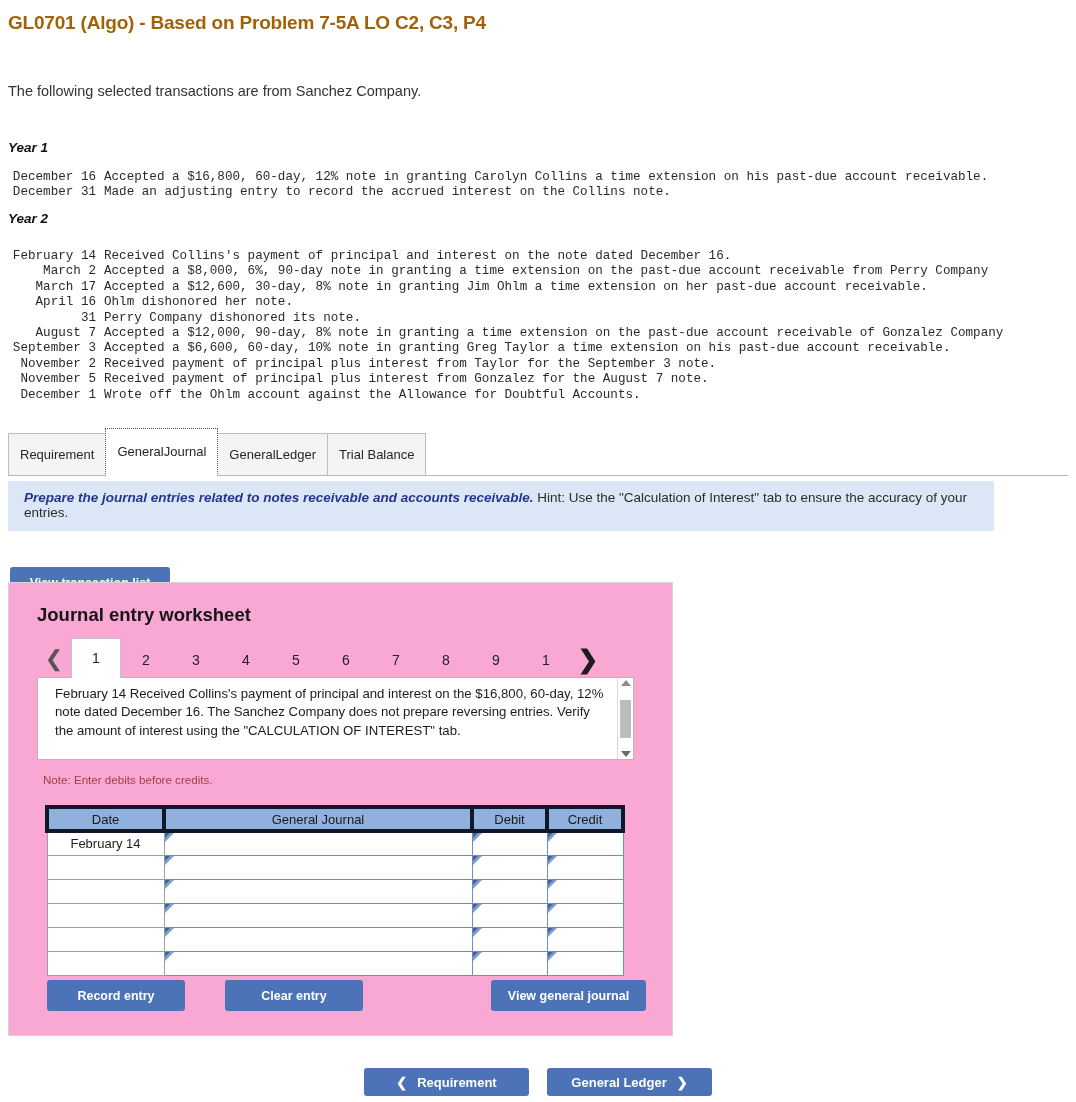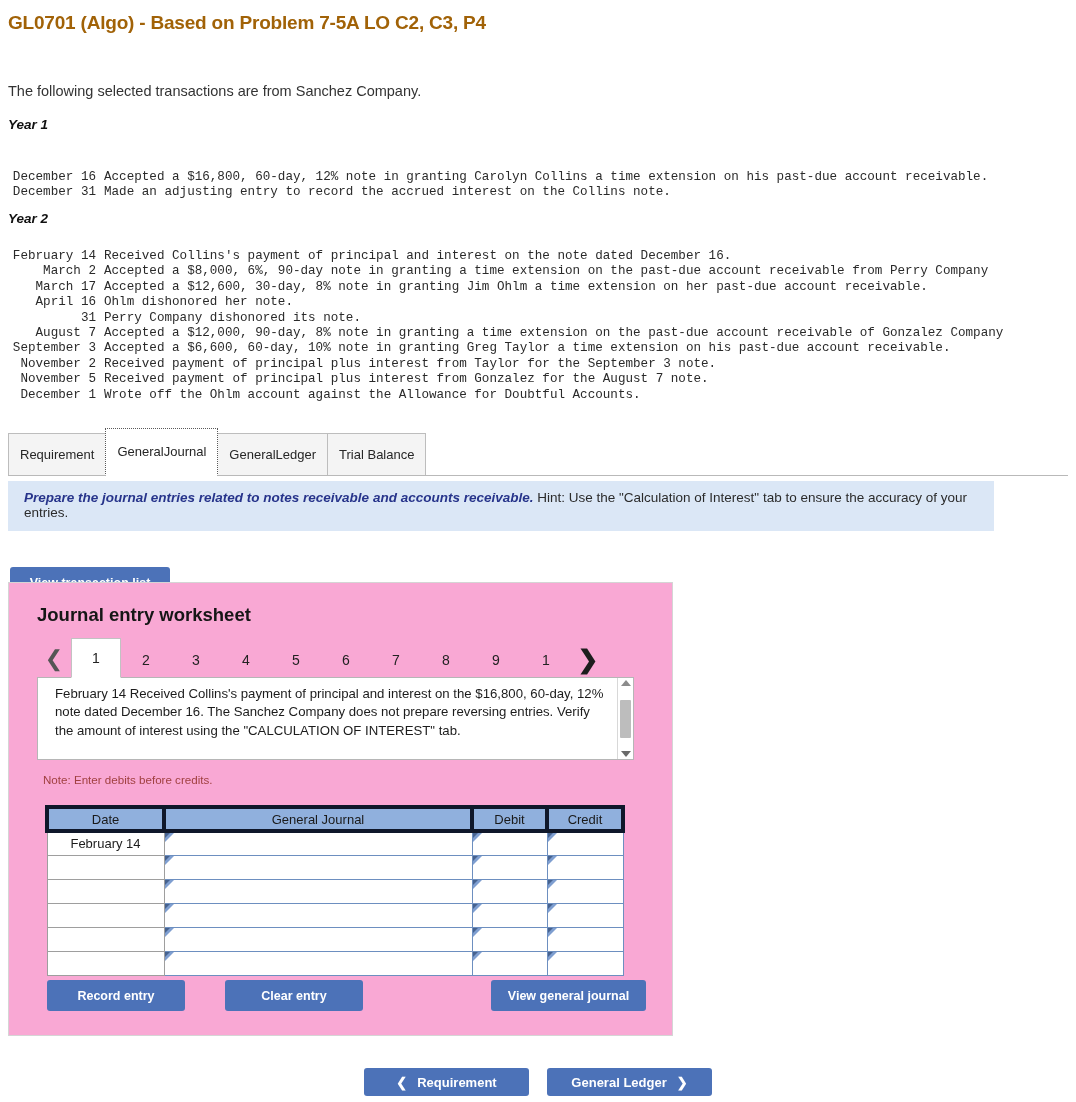--- a/index.html
+++ b/index.html
@@ -21,21 +21,21 @@
   .intro-text {
     position: absolute; left: 8px; top: 83px;
     font-size: 14.5px; color: #333;
   }
 
   
   .year-head {
     position: absolute; left: 8px;
     font-size: 13.5px; font-weight: bold; font-style: italic; color: #111;
   }
-  .year1-head { top: 117px; }
+  .year1-head { top: 140px; }
   .year2-head { top: 211px; }
 
   .txn-block {
     position: absolute; left: 8px;
     font-family: "Liberation Mono", "DejaVu Sans Mono", monospace;
     font-size: 12.6px;
     line-height: 15.4px;
     color: #2a2a2a;
     white-space: pre;
   }

